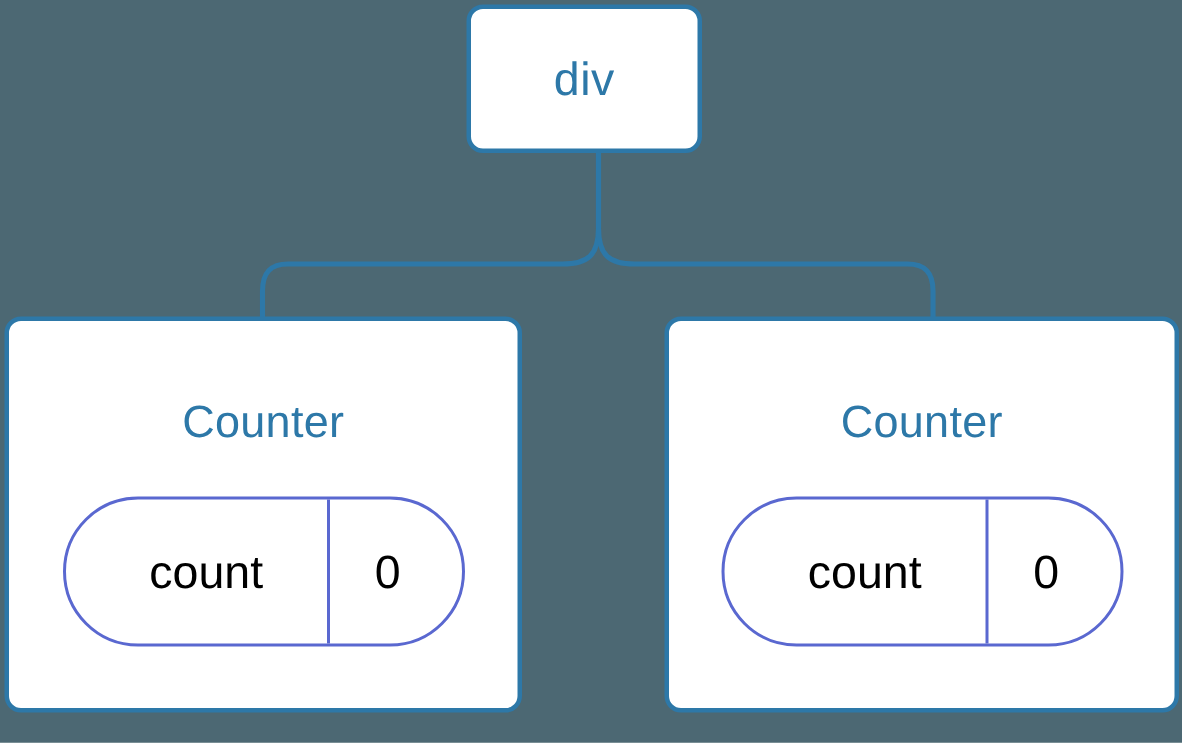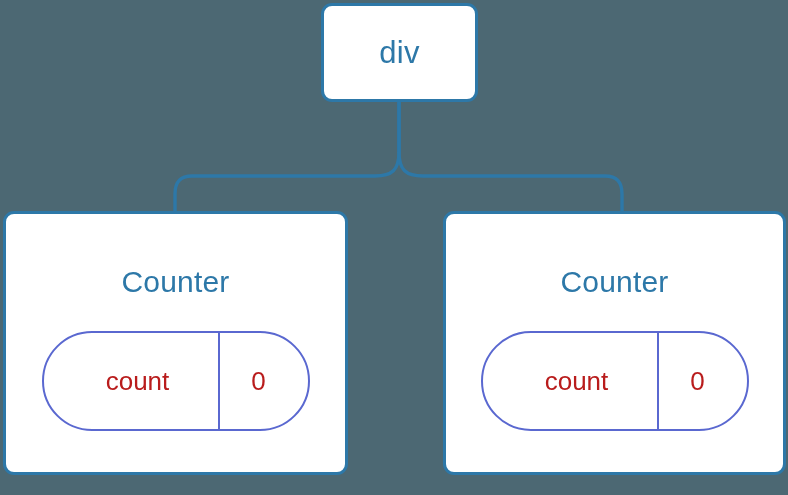--- a/index.html
+++ b/index.html
@@ -38,21 +38,21 @@
     border: 3px solid #2d78a8;
     border-radius: 11px;
     box-sizing: border-box;
     display: flex;
     flex-direction: column;
     align-items: center;
   }
 
   
   #node-div {
-    left: 321px;
+    left: 311px;
     top: 3px;
     width: 157px;
     height: 99px;
     justify-content: center;
   }
   #node-div .node-title {
     font-size: 31px;
     line-height: 1;
     color: #2d78a8;
     letter-spacing: 0.3px;
@@ -89,22 +89,22 @@
     box-sizing: border-box;
     display: flex;
     align-items: stretch;
     background: #ffffff;
   }
   .pill-key,
   .pill-value {
     display: flex;
     align-items: center;
     justify-content: center;
-    color: #b91c1c;
-    font-size: 26px;
+    color: #000000;
+    font-size: 31px;
     line-height: 1;
     box-sizing: border-box;
   }
   .pill-key {
     width: 174px;
     padding-left: 14px;
   }
   .pill-divider {
     width: 2px;
     background: #5a68d0;

